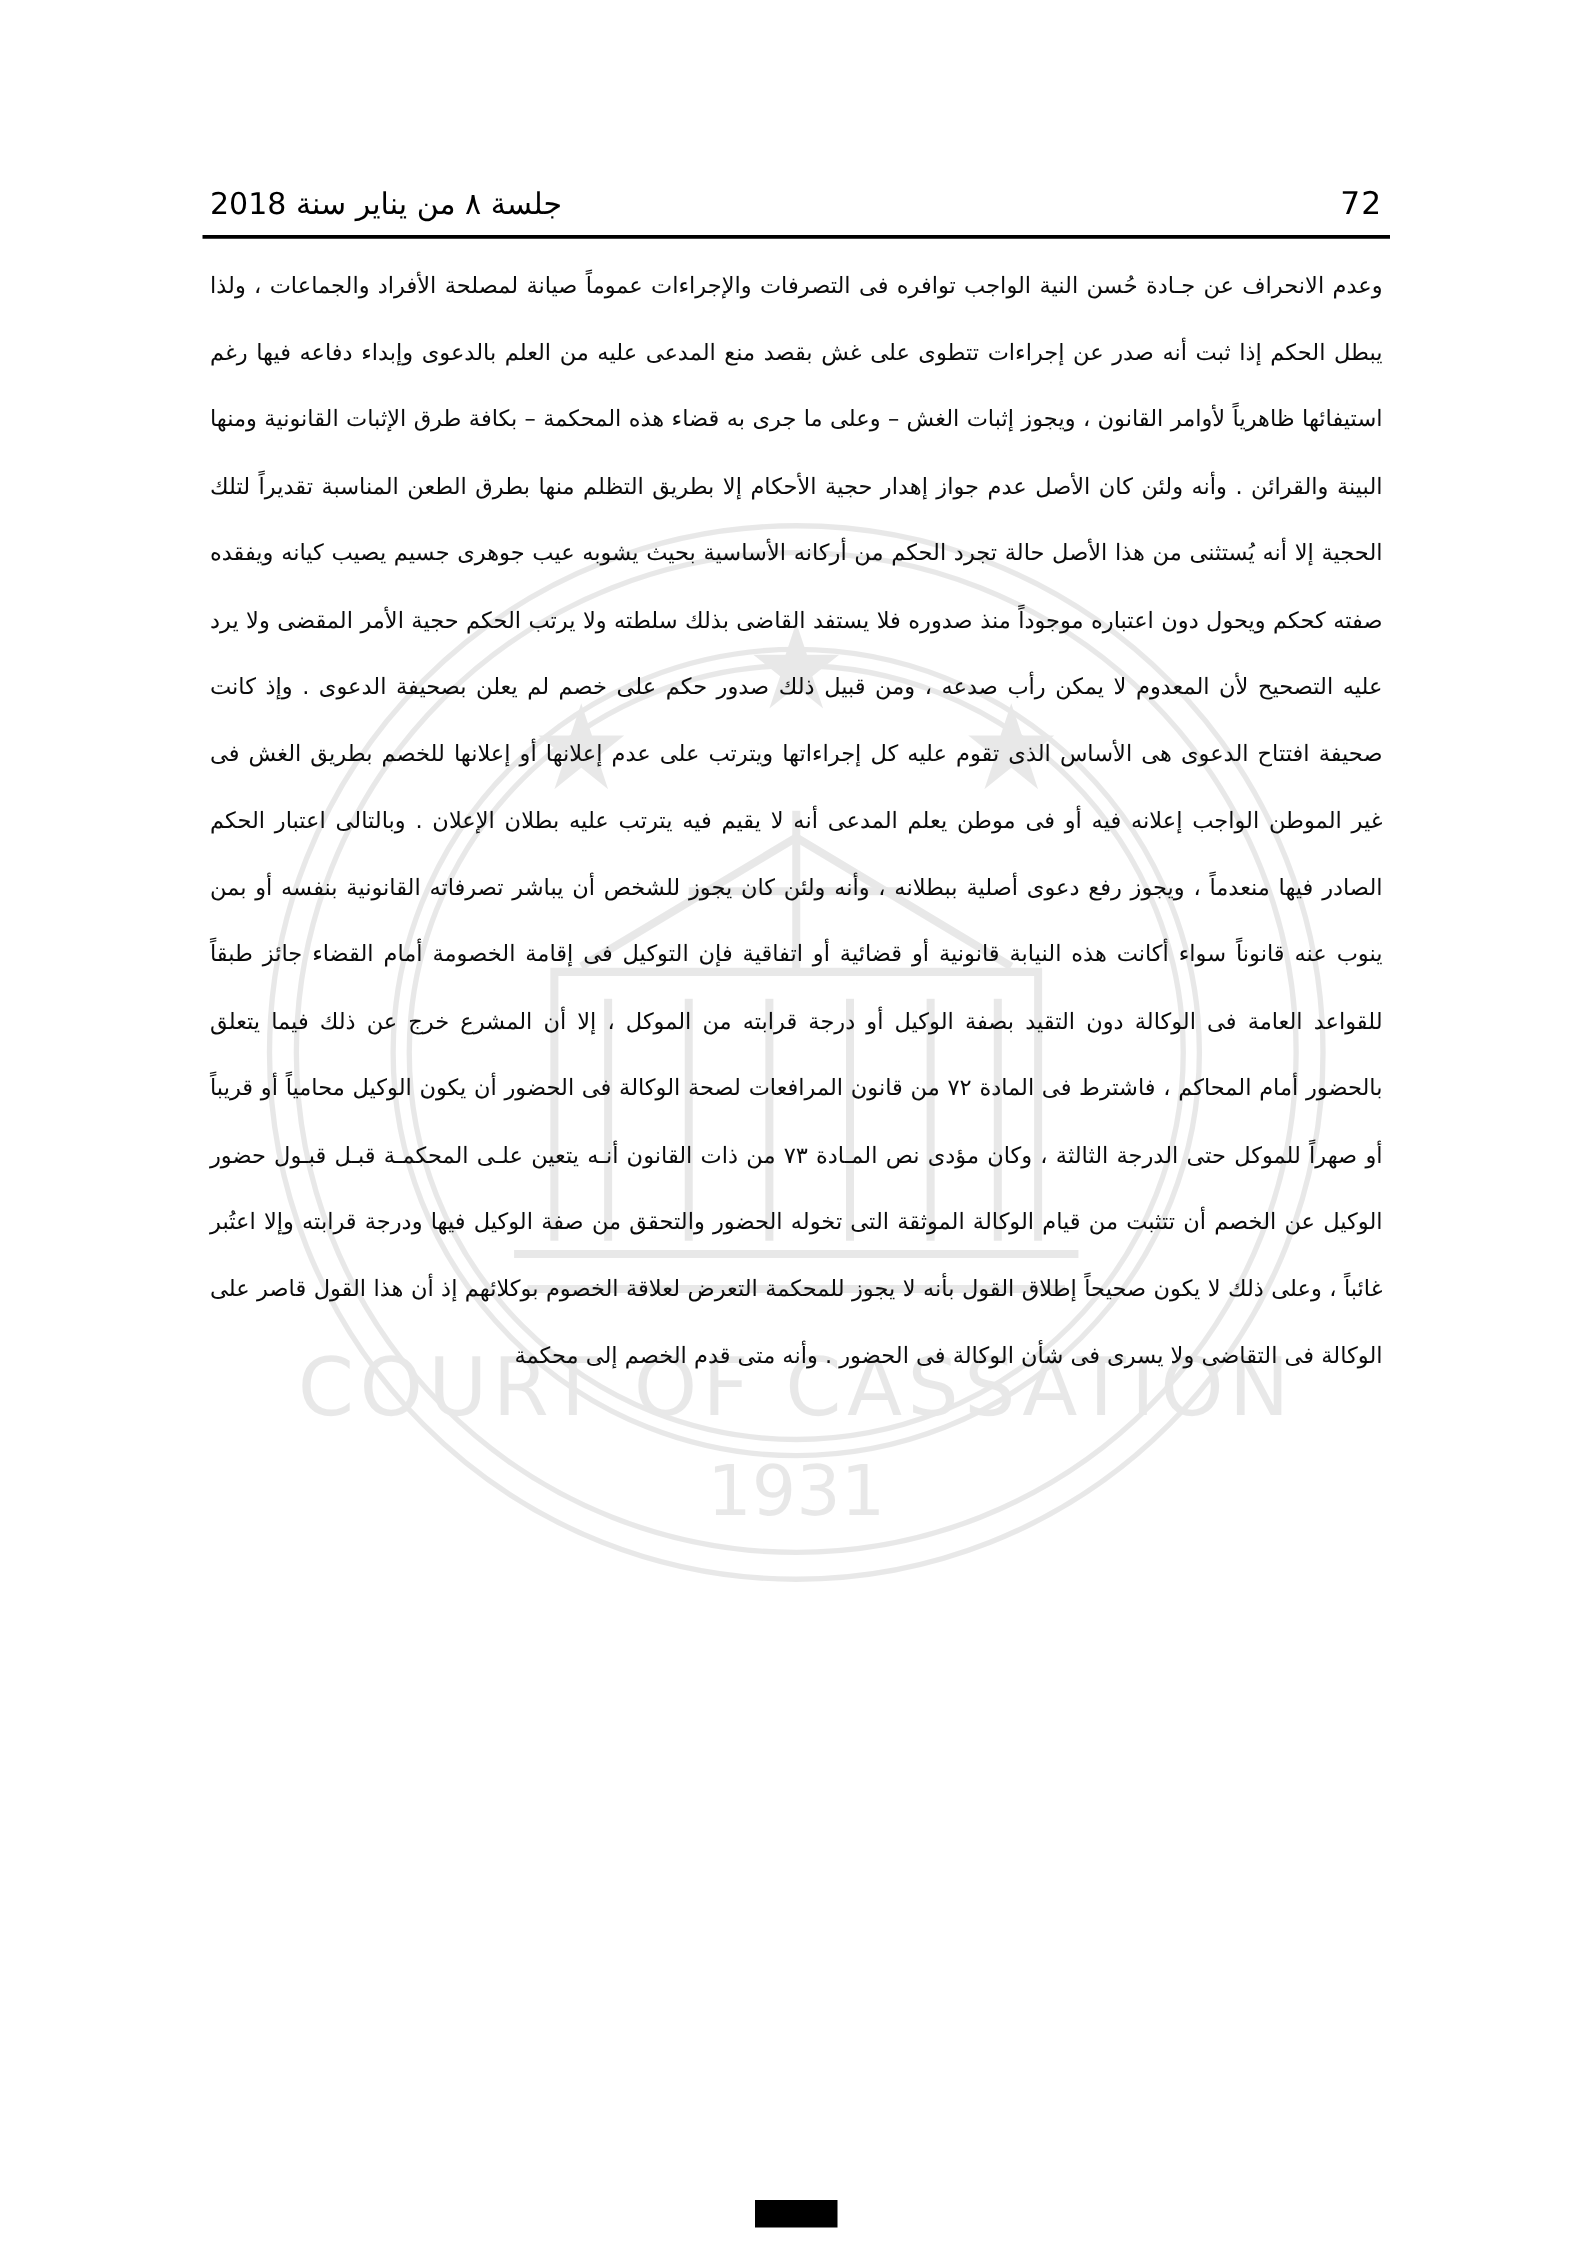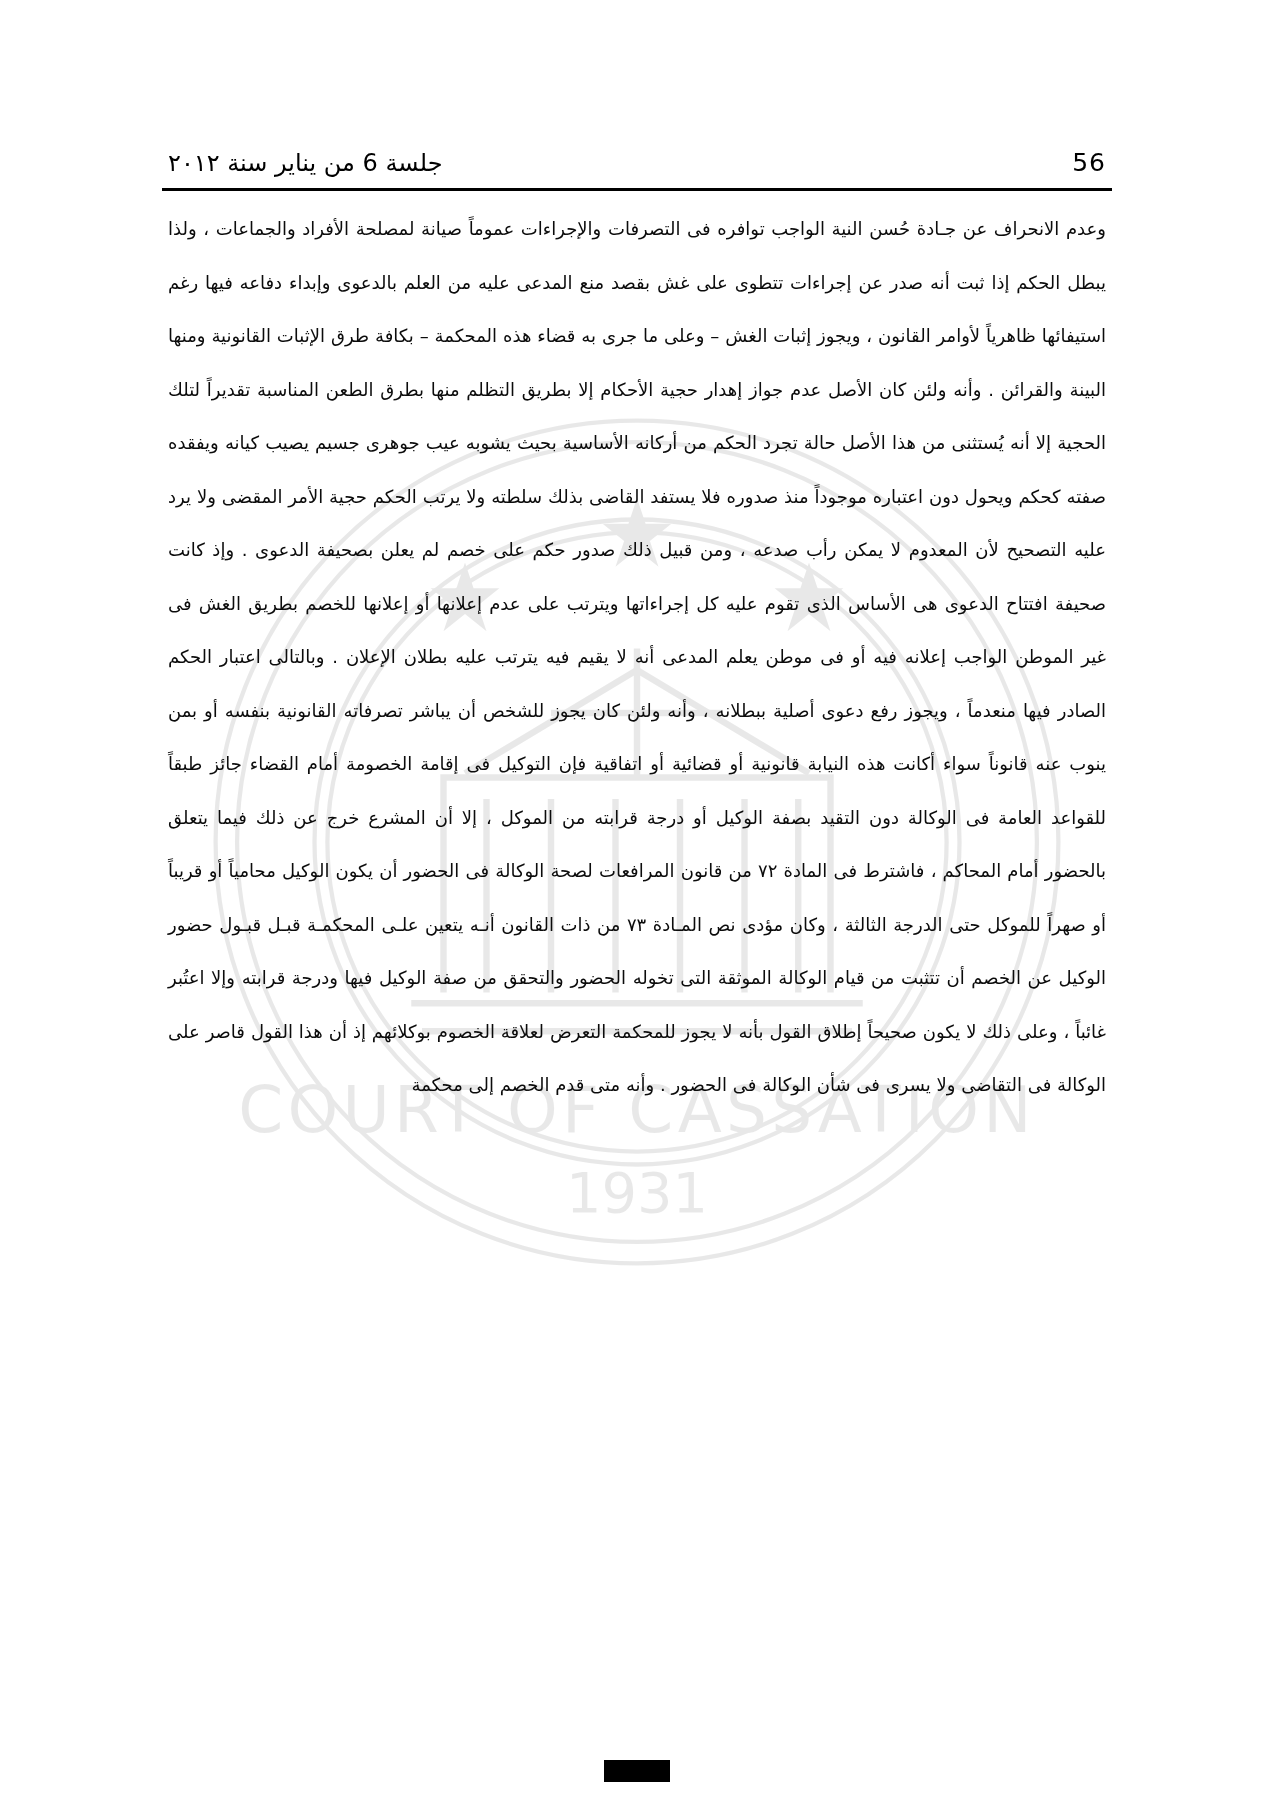--- a/index.html
+++ b/index.html
@@ -134,22 +134,22 @@
         <path d="M160 140 L240 140"></path>
         <path d="M120 168 L200 120 L280 168"></path>
       </g>
       <text x="200" y="335" text-anchor="middle" font-size="30" font-family="DejaVu Sans, sans-serif" fill="#000" letter-spacing="2">COURT OF CASSATION</text>
       <text x="200" y="372" text-anchor="middle" font-size="26" font-family="DejaVu Sans, sans-serif" fill="#000">1931</text>
     </svg>
   </div>
 
   <div class="header">
     <div class="header-inner">
-      <span class="page-number">56</span>
-      <span class="header-title">جلسة 6 من يناير سنة ٢٠١٢</span>
+      <span class="page-number">72</span>
+      <span class="header-title">جلسة ٨ من يناير سنة 2018</span>
     </div>
   </div>
   <div class="header-rule"></div>
 
   <div class="body-text">
     <p class="last">وعدم الانحراف عن جـادة حُسن النية الواجب توافره فى التصرفات والإجراءات عموماً صيانة لمصلحة الأفراد والجماعات ، ولذا يبطل الحكم إذا ثبت أنه صدر عن إجراءات تتطوى على غش بقصد منع المدعى عليه من العلم بالدعوى وإبداء دفاعه فيها رغم استيفائها ظاهرياً لأوامر القانون ، ويجوز إثبات الغش – وعلى ما جرى به قضاء هذه المحكمة – بكافة طرق الإثبات القانونية ومنها البينة والقرائن . وأنه ولئن كان الأصل عدم جواز إهدار حجية الأحكام إلا بطريق التظلم منها بطرق الطعن المناسبة تقديراً لتلك الحجية إلا أنه يُستثنى من هذا الأصل حالة تجرد الحكم من أركانه الأساسية بحيث يشوبه عيب جوهرى جسيم يصيب كيانه ويفقده صفته كحكم ويحول دون اعتباره موجوداً منذ صدوره فلا يستفد القاضى بذلك سلطته ولا يرتب الحكم حجية الأمر المقضى ولا يرد عليه التصحيح لأن المعدوم لا يمكن رأب صدعه ، ومن قبيل ذلك صدور حكم على خصم لم يعلن بصحيفة الدعوى . وإذ كانت صحيفة افتتاح الدعوى هى الأساس الذى تقوم عليه كل إجراءاتها ويترتب على عدم إعلانها أو إعلانها للخصم بطريق الغش فى غير الموطن الواجب إعلانه فيه أو فى موطن يعلم المدعى أنه لا يقيم فيه يترتب عليه بطلان الإعلان . وبالتالى اعتبار الحكم الصادر فيها منعدماً ، ويجوز رفع دعوى أصلية ببطلانه ، وأنه ولئن كان يجوز للشخص أن يباشر تصرفاته القانونية بنفسه أو بمن ينوب عنه قانوناً سواء أكانت هذه النيابة قانونية أو قضائية أو اتفاقية فإن التوكيل فى إقامة الخصومة أمام القضاء جائز طبقاً للقواعد العامة فى الوكالة دون التقيد بصفة الوكيل أو درجة قرابته من الموكل ، إلا أن المشرع خرج عن ذلك فيما يتعلق بالحضور أمام المحاكم ، فاشترط فى المادة ٧٢ من قانون المرافعات لصحة الوكالة فى الحضور أن يكون الوكيل محامياً أو قريباً أو صهراً للموكل حتى الدرجة الثالثة ، وكان مؤدى نص المـادة ٧٣ من ذات القانون أنـه يتعين علـى المحكمـة قبـل قبـول حضور الوكيل عن الخصم أن تتثبت من قيام الوكالة الموثقة التى تخوله الحضور والتحقق من صفة الوكيل فيها ودرجة قرابته وإلا اعتُبر غائباً ، وعلى ذلك لا يكون صحيحاً إطلاق القول بأنه لا يجوز للمحكمة التعرض لعلاقة الخصوم بوكلائهم إذ أن هذا القول قاصر على الوكالة فى التقاضى ولا يسرى فى شأن الوكالة فى الحضور .  وأنه متى قدم الخصم إلى محكمة</p>
   </div>
 
   <div class="bottom-mark"></div>
 

